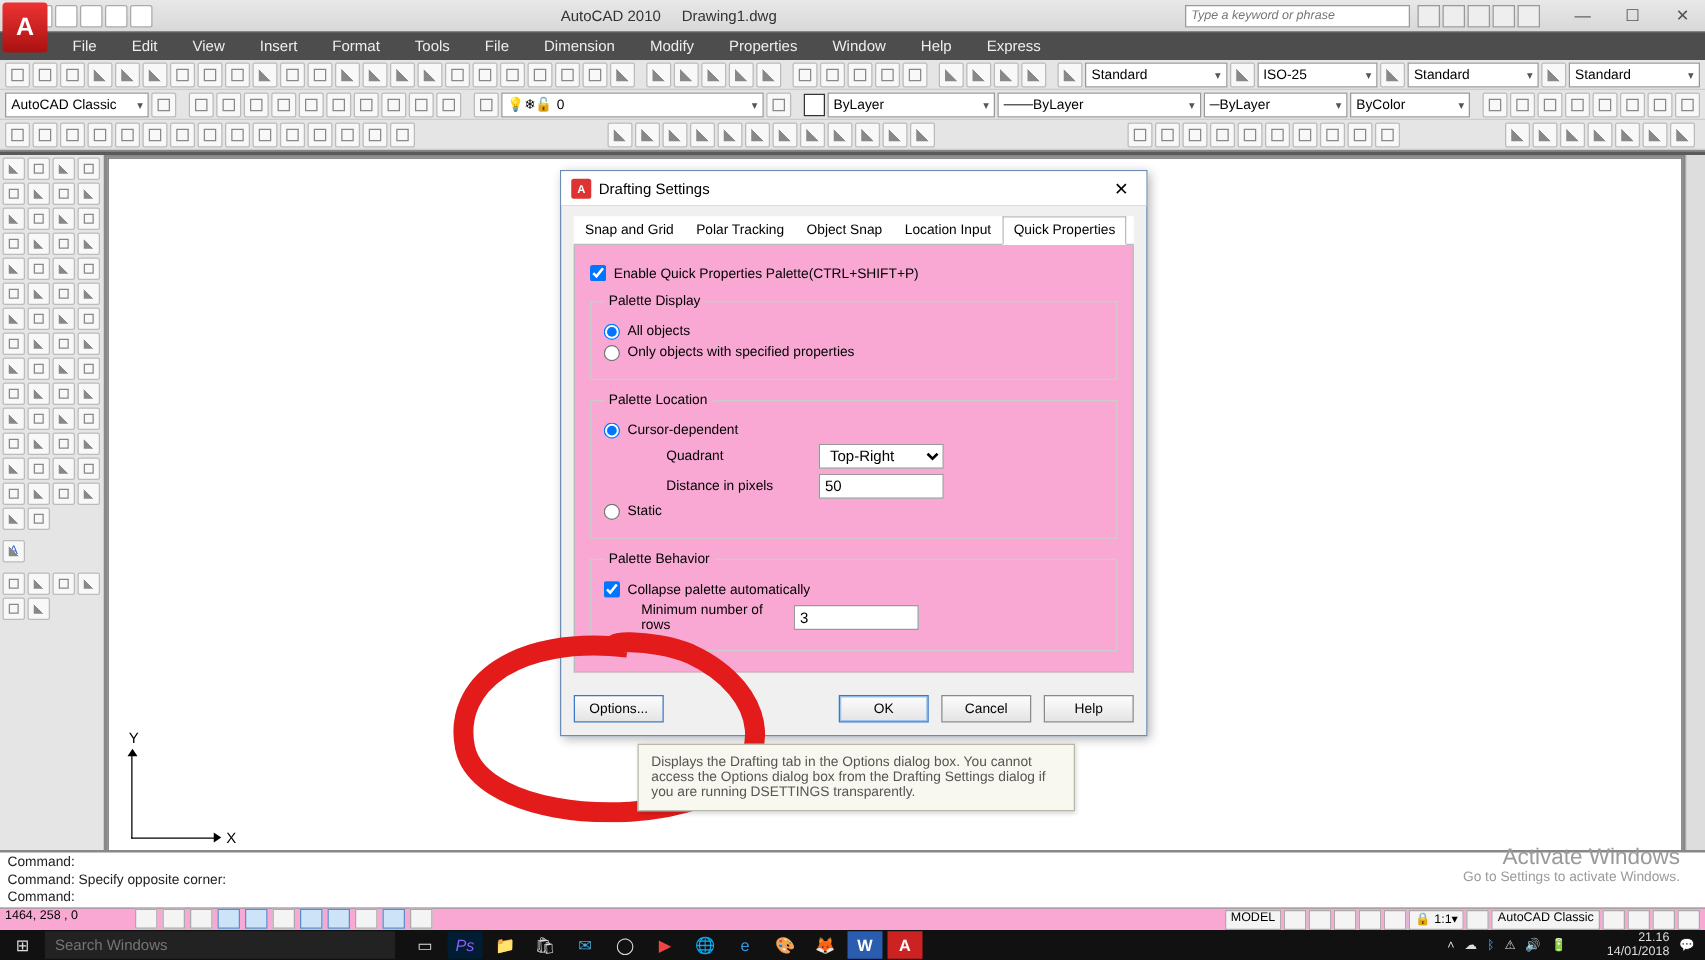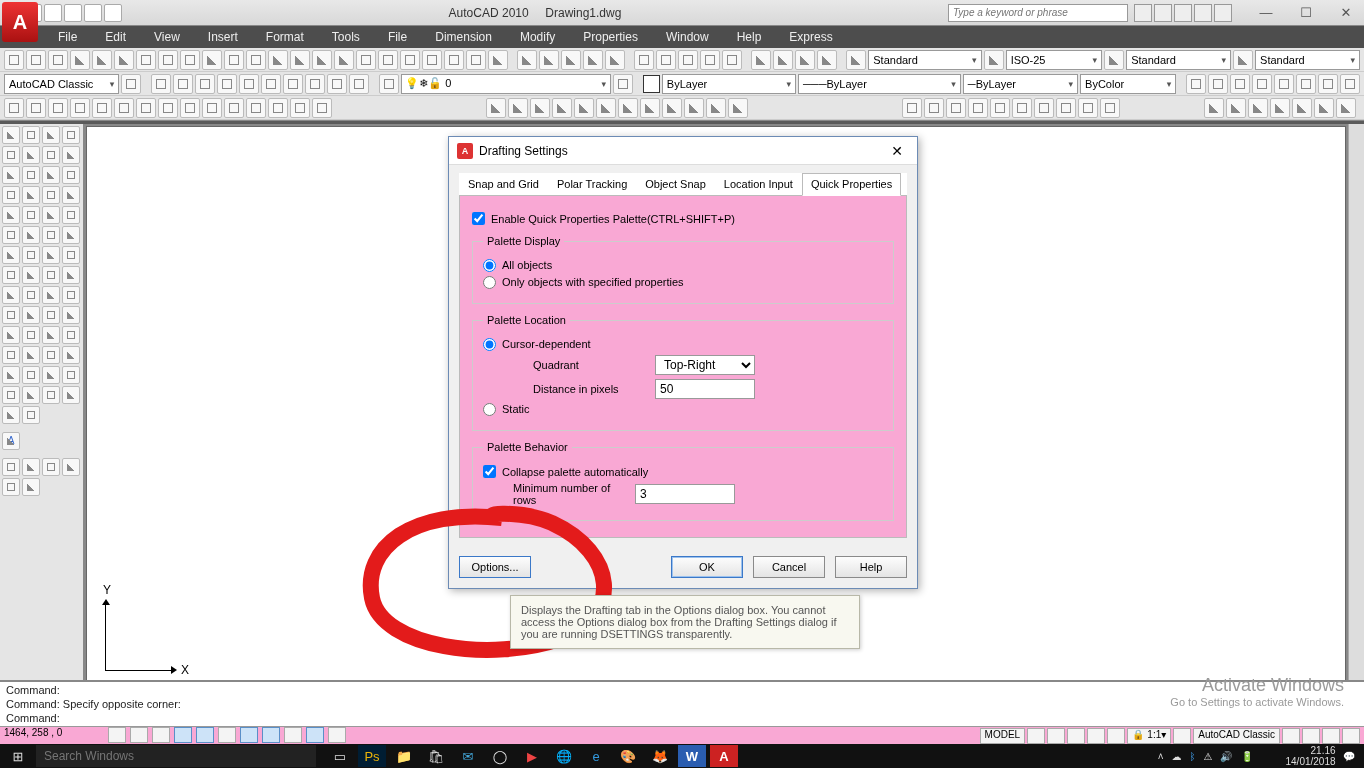--- a/index.html
+++ b/index.html
@@ -543,21 +543,21 @@
 
 <svg class="red-annot" viewBox="0 0 280 160">
   <path d="M 150 20 C 60 10, 10 50, 20 100 C 30 150, 140 165, 210 140 C 270 118, 265 55, 200 25 C 170 12, 120 15, 150 20 Z" fill="none" stroke="#e31b1b" stroke-width="16" stroke-linecap="round"></path>
 </svg>
 
 <div class="taskbar">
   <div class="start">⊞</div>
   <input class="searchwin" placeholder="Search Windows" style="">
   <div class="taskicons">
     <div class="ti">▭</div>
-    <div class="ti" style="background:#001d33;color:#eab308;">Ps</div>
+    <div class="ti" style="background:#001d33;color:#8b5cf6;font-style:italic;">Ps</div>
     <div class="ti" style="color:#fc3;">📁</div>
     <div class="ti">🛍</div>
     <div class="ti" style="color:#4ad;">✉</div>
     <div class="ti">◯</div>
     <div class="ti" style="color:#e44;">▶</div>
     <div class="ti">🌐</div>
     <div class="ti" style="color:#39d;">e</div>
     <div class="ti">🎨</div>
     <div class="ti" style="color:#f83;">🦊</div>
     <div class="ti" style="background:#2a5db0;color:#fff;font-weight:bold;">W</div>

